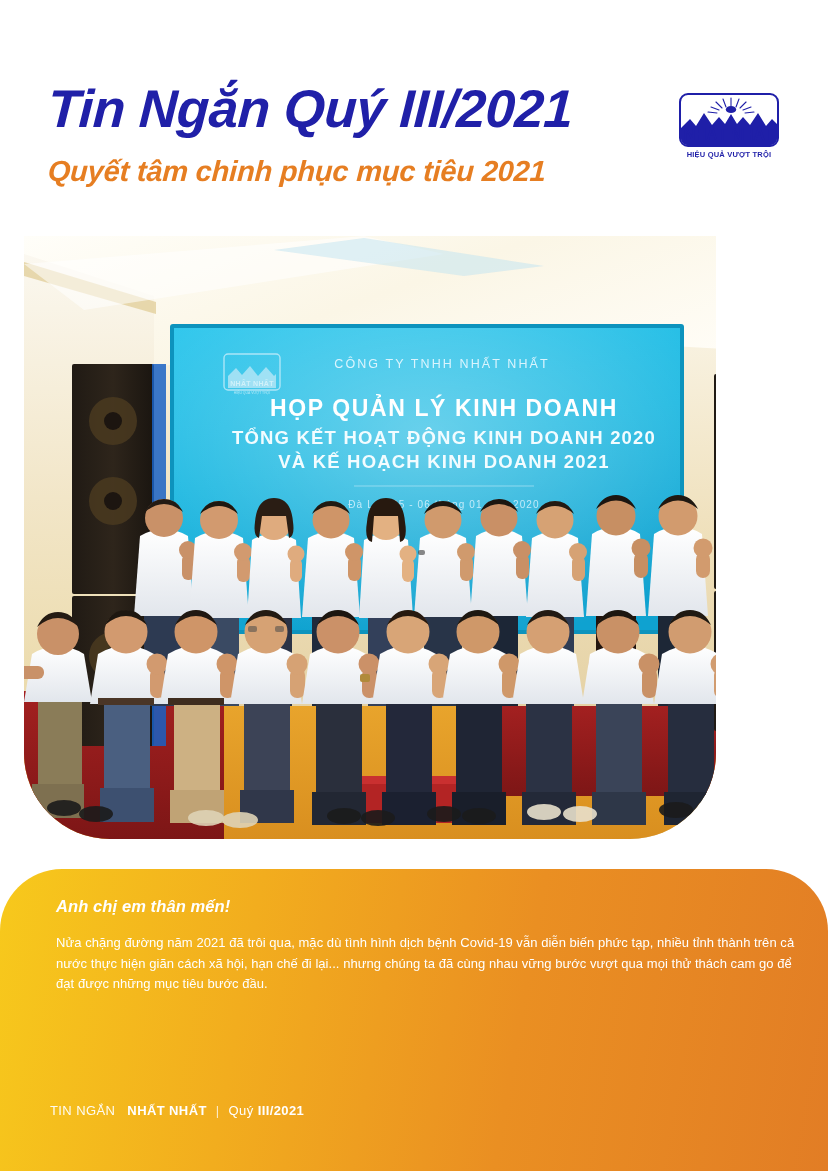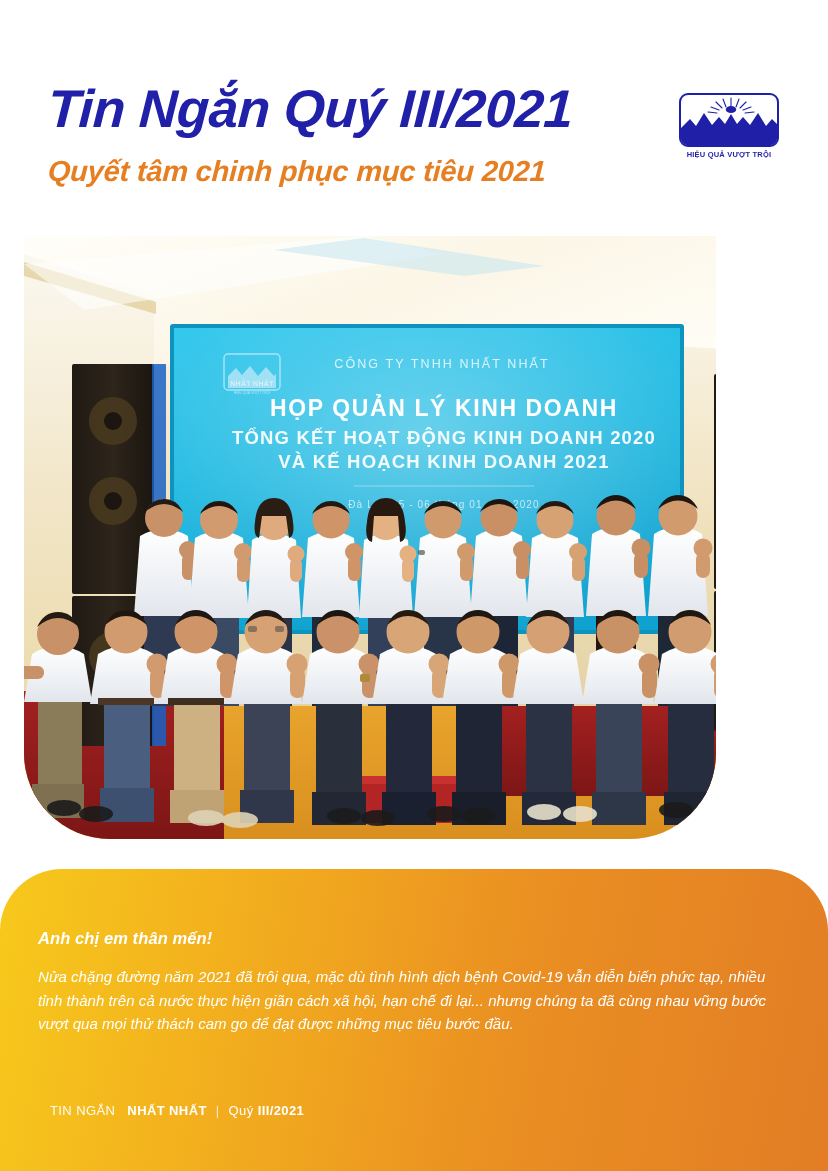--- a/index.html
+++ b/index.html
@@ -47,27 +47,27 @@
     overflow:hidden; border-bottom-left-radius:86px; border-bottom-right-radius:86px;margin-left:24px;
   }
   #photo-svg { display:block; width:828px; height:603px; }
 
   
   #panel {
     position:absolute; left:0; top:869px; width:828px; height:302px;
     background:linear-gradient(100deg,#f7c91c 0%,#f2ad1e 30%,#ea8f22 62%,#e27d25 100%);
     border-top-left-radius:62px; border-top-right-radius:62px;
   }
-  #panel-inner { position:absolute; left:38px; top:28px; width:740px;margin-top:32px; }
+  #panel-inner { position:absolute; left:56px; top:28px; width:740px; }
   .greet {
     font-size:16.5px; font-style:italic; font-weight:bold; color:#ffffff;
     margin-bottom:17px; letter-spacing:0.1px;
   }
   .para {
-    font-size:15px; font-style:italic; color:#ffffff; line-height:1.58;
+    font-size:13px; color:#ffffff; line-height:1.58;
     margin-bottom:15px; letter-spacing:0.05px;
   }
   #footer-line {
     position:absolute; left:50px; top:1103px; font-size:13px; color:#ffffff;
     letter-spacing:0.4px; white-space:nowrap;
   }
   #footer-line .lbl { font-weight:normal; opacity:0.95; }
   #footer-line .brand { font-weight:bold; }
   #footer-line .sep { opacity:0.75; margin:0 5px; }
   #footer-line .qtr { font-weight:normal; }

